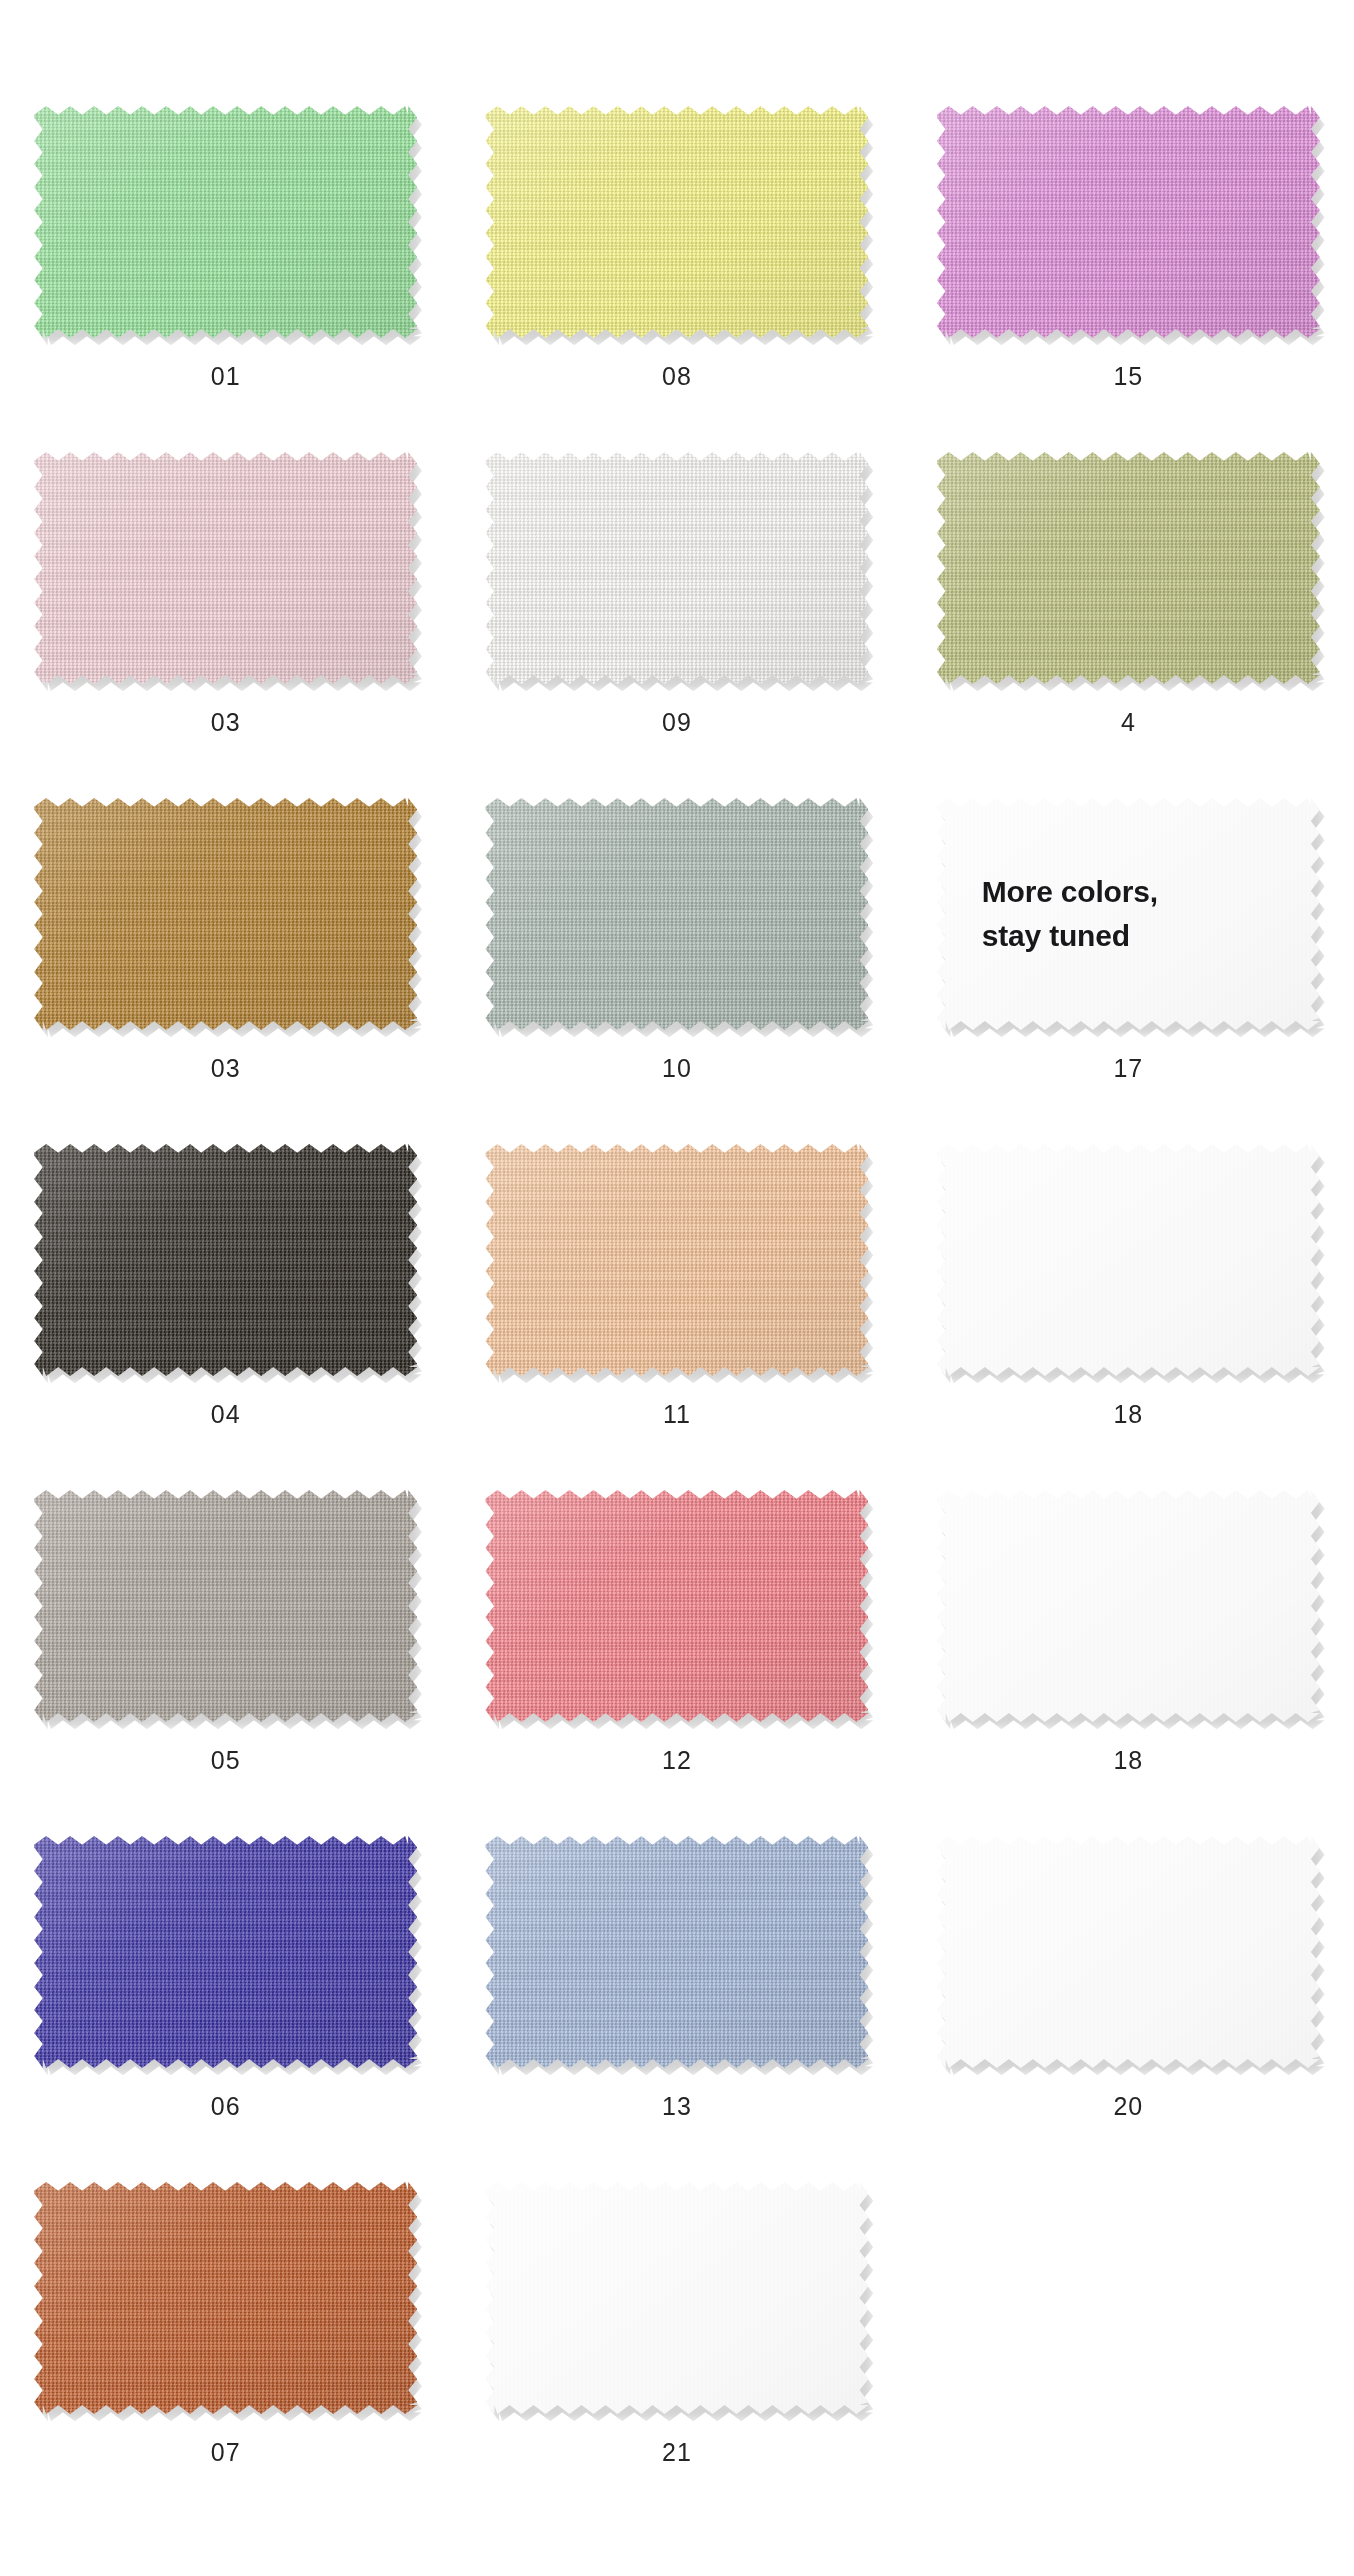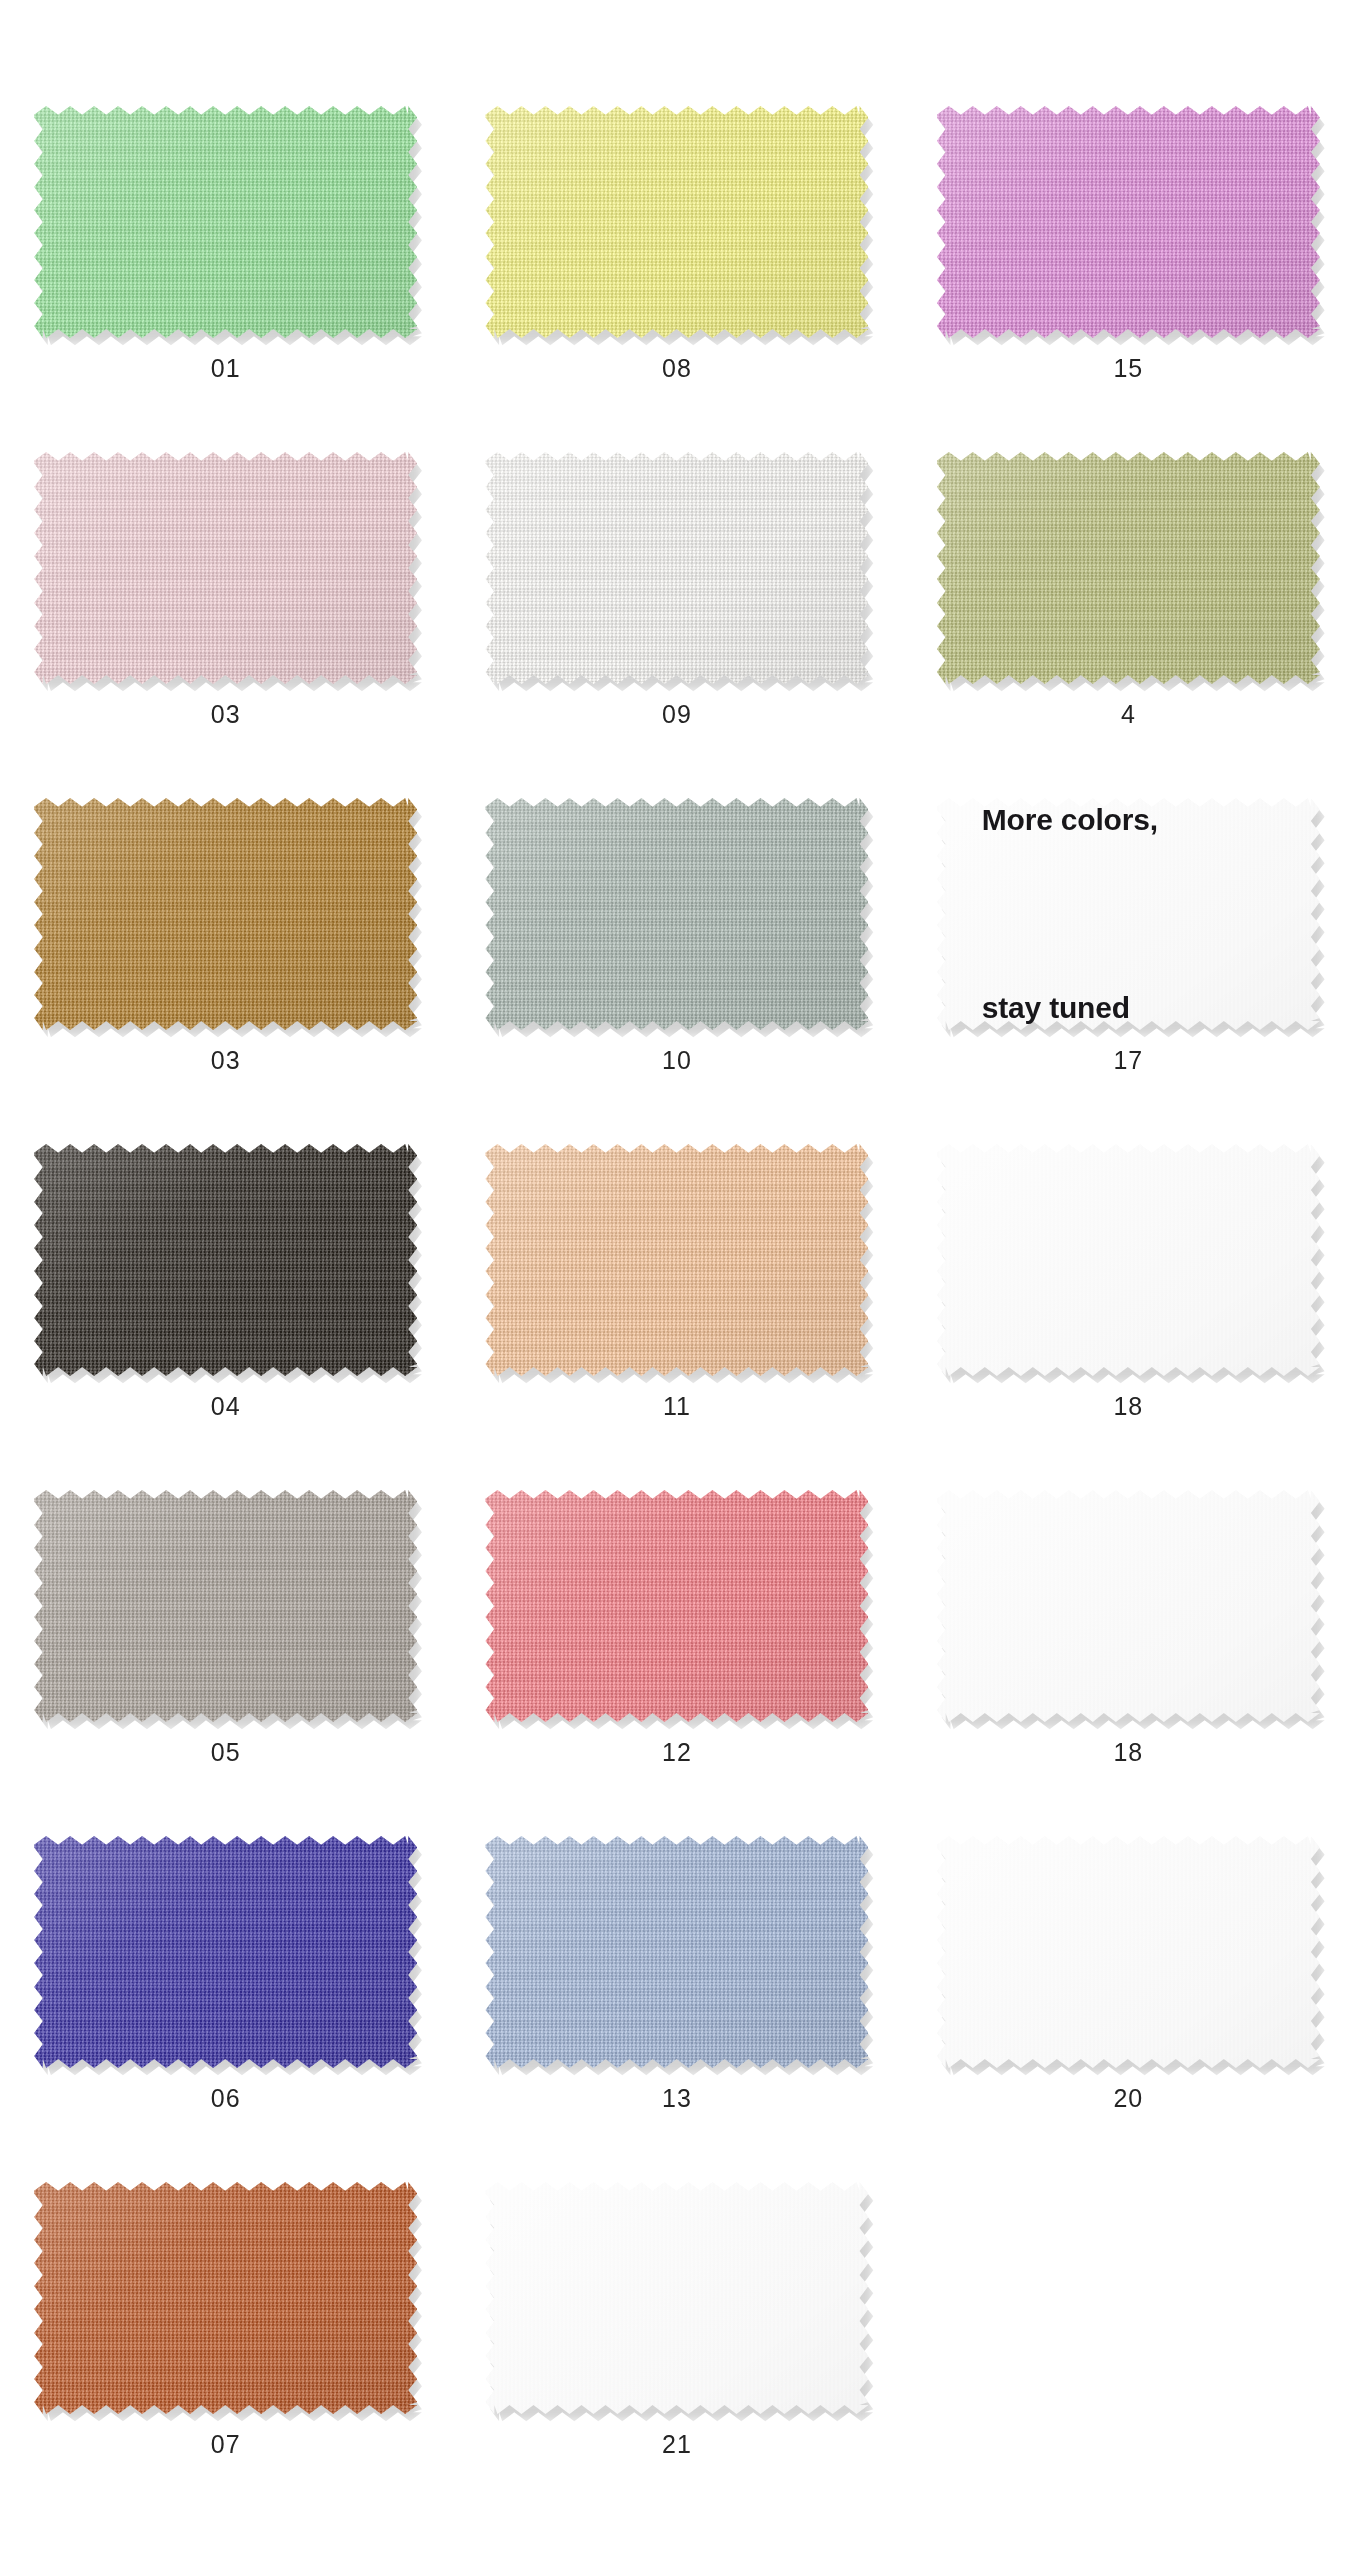--- a/index.html
+++ b/index.html
@@ -118,32 +118,32 @@
 
   
   .chip-note {
     position: absolute;
     left: 0;
     top: 0;
     width: 383px;
     height: 232px;
     display: flex;
     flex-direction: column;
-    justify-content: space-between;
+    justify-content: center;
     padding-left: 45px;
     font-size: 30px;
     font-weight: bold;
     line-height: 1.48;
     color: #18171a;
     letter-spacing: -0.2px;
   }
 
   
   .chip-label {
-    margin-top: 16px;
+    margin-top: 24px;
     font-size: 25px;
     color: #242424;
     letter-spacing: 1px;
   }
 </style>
 </head>
 <body>
 
 <div id="sheet">
   <div class="swatch-grid">

